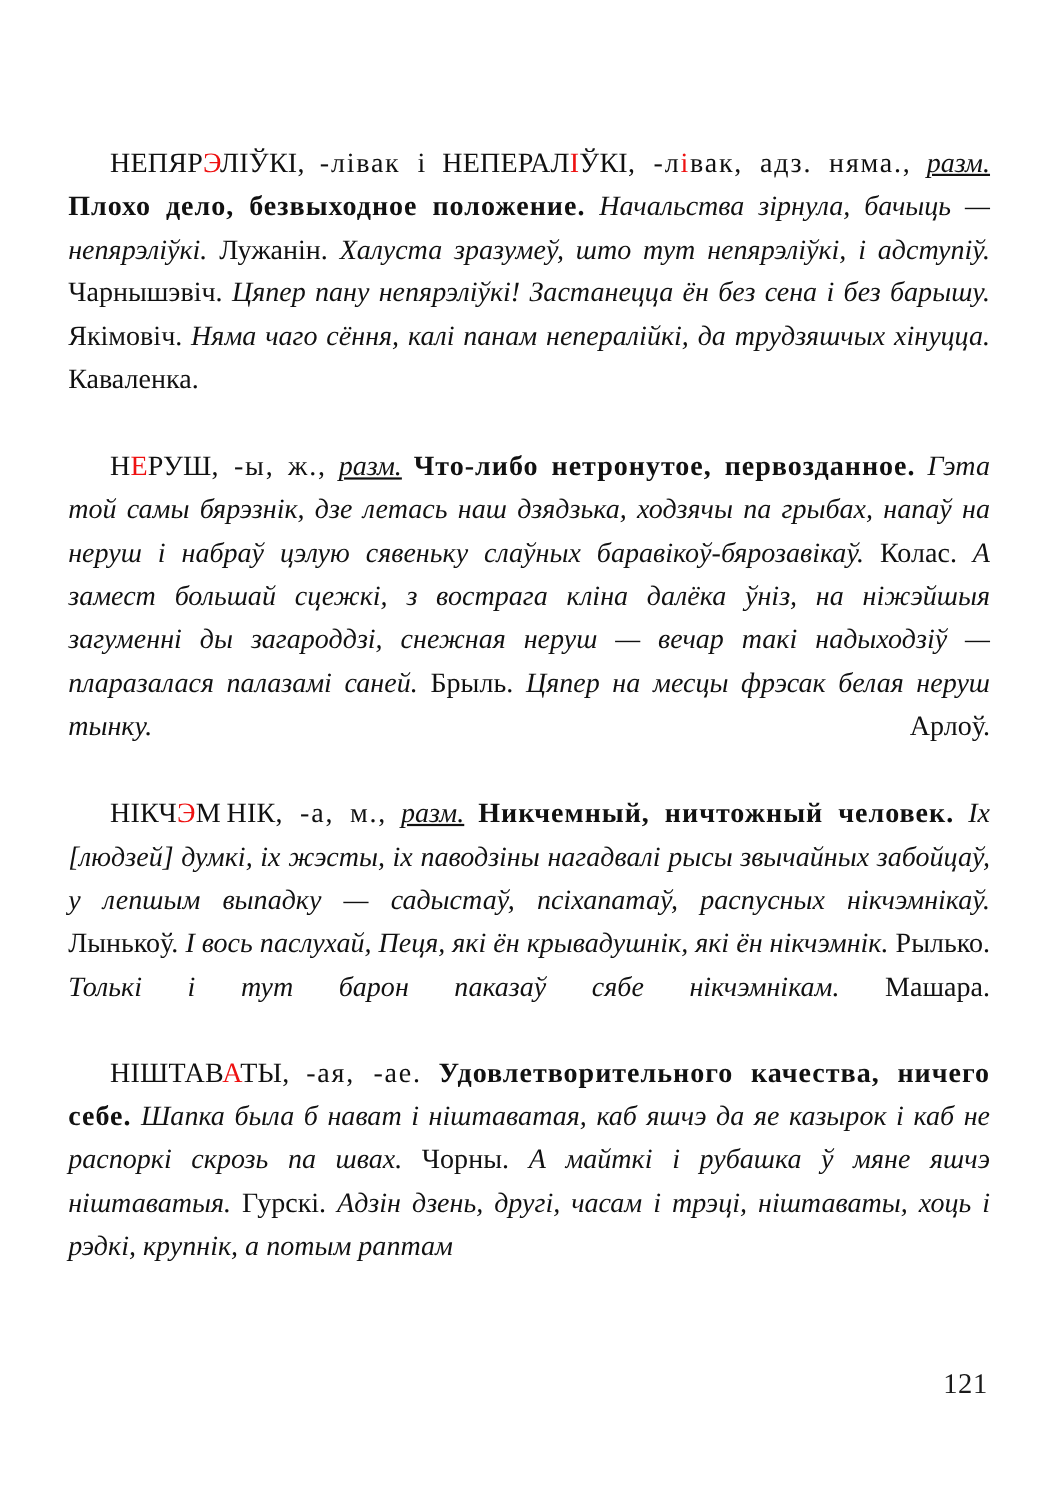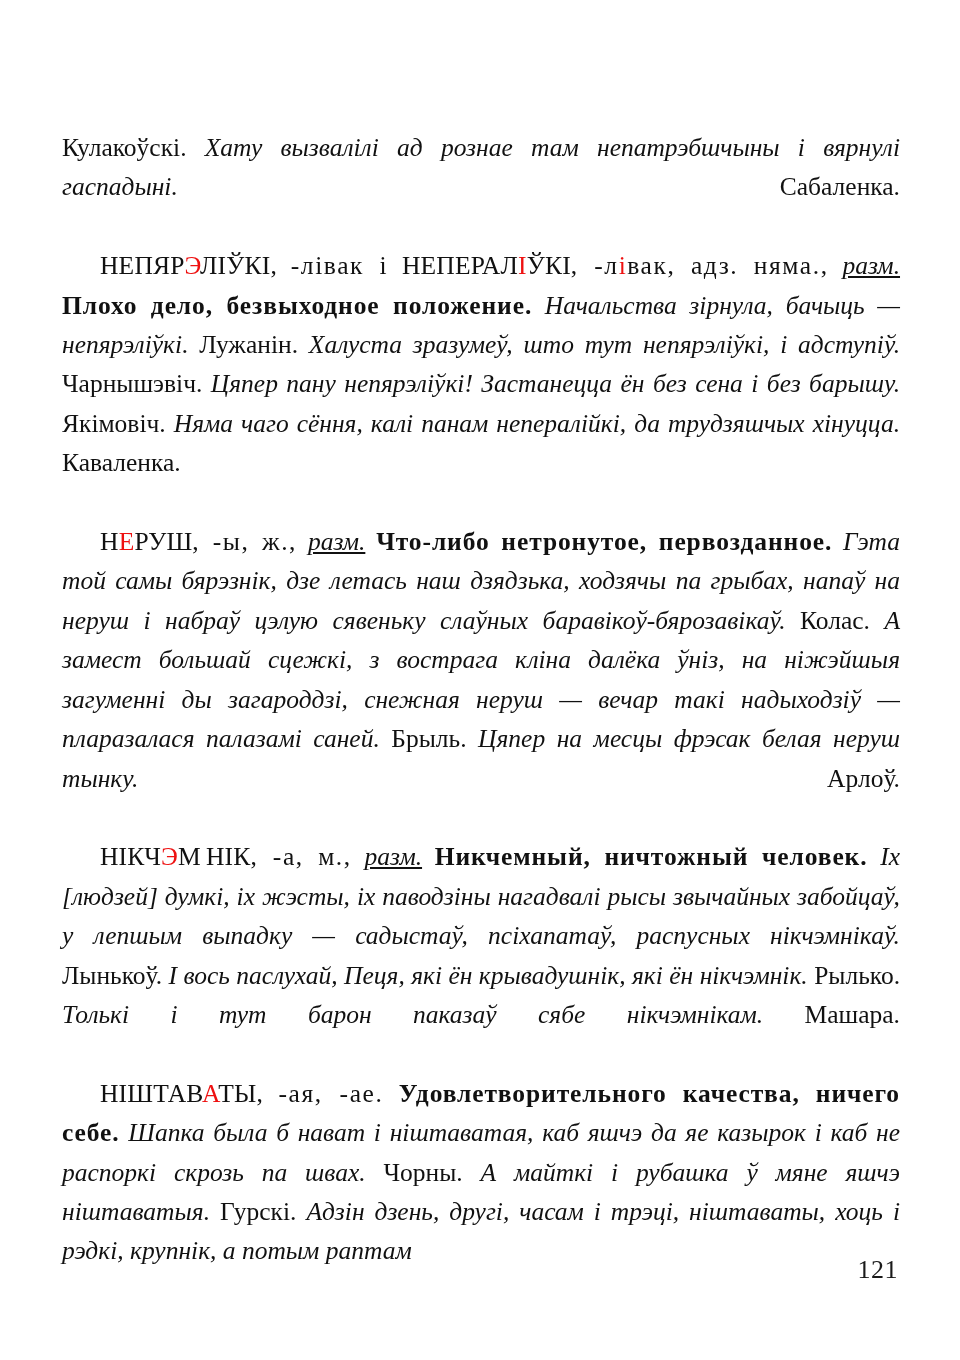--- a/index.html
+++ b/index.html
@@ -103,31 +103,29 @@
   }
 
   #page-number {
     position: absolute;
     right: 62px;
     top: 1243px;
     font-size: 26px;
     font-family: "Liberation Serif", "DejaVu Serif", serif;
     color: #1a1a1a;
     letter-spacing: 0.5px;
-    margin-top: 12px;
   }
 </style>
 </head>
 <body>
 
 <div id="page">
 
   <div id="text-column">
 
-    <p class="entry first"><span class="src">Кулакоўскі.</span> <span class="cite">Хату вызвалілі ад рознае там непатрэбшчыны і вярнулі гаспадыні.</span> <span class="src">Сабаленка.</span></p>
 
     <p class="entry indented"><span class="hw">НЕПЯР<span class="acc">Э</span>ЛІЎКІ,</span> <span class="gram ws">-лівак і</span> <span class="hw">НЕПЕРАЛ<span class="acc">І</span>ЎКІ</span><span class="gram ws">, -л<span class="acc-i">і</span>вак, адз. няма.,</span> <span class="mark">разм.</span> <span class="def">Плохо дело, безвыходное положение.</span> <span class="cite">Начальства зірнула, бачыць — непярэліўкі.</span> <span class="src">Лужанін.</span> <span class="cite">Халуста зразумеў, што тут непярэліўкі, і адступіў.</span> <span class="src">Чарнышэвіч.</span> <span class="cite">Цяпер пану непярэліўкі! Застанецца ён без сена і без барышу.</span> <span class="src">Якімовіч.</span> <span class="cite">Няма чаго сёння, калі панам непералійкі, да трудзяшчых хінуцца.</span> <span class="src">Каваленка.</span></p>
 
     <p class="entry indented"><span class="hw">Н<span class="acc">Е</span>РУШ</span><span class="gram ws">, -ы, ж.,</span> <span class="mark">разм.</span> <span class="def">Что-либо нетронутое, первозданное.</span> <span class="cite">Гэта той самы бярэзнік, дзе летась наш дзядзька, ходзячы па грыбах, напаў на неруш і набраў цэлую сявеньку слаўных баравікоў-бярозавікаў.</span> <span class="src">Колас.</span> <span class="cite">А замест большай сцежкі, з вострага кліна далёка ўніз, на ніжэйшыя загуменні ды загароддзі, снежная неруш — вечар такі надыходзіў — пларазалася палазамі саней.</span> <span class="src">Брыль.</span> <span class="cite">Цяпер на месцы фрэсак белая неруш тынку.</span> <span class="src">Арлоў.</span></p>
 
     <p class="entry indented"><span class="hw">НІКЧ<span class="acc">Э</span>М НІК</span><span class="gram ws">, -а, м.,</span> <span class="mark">разм.</span> <span class="def">Никчемный, ничтожный человек.</span> <span class="cite">Іх [людзей] думкі, іх жэсты, іх паводзіны нагадвалі рысы звычайных забойцаў, у лепшым выпадку — садыстаў, псіхапатаў, распусных нікчэмнікаў.</span> <span class="src">Лынькоў.</span> <span class="cite">І вось паслухай, Пеця, які ён крывадушнік, які ён нікчэмнік.</span> <span class="src">Рылько.</span> <span class="cite">Толькі і тут барон паказаў сябе нікчэмнікам.</span> <span class="src">Машара.</span></p>
 
     <p class="entry indented stretch-last"><span class="hw">НІШТАВ<span class="acc">А</span>ТЫ,</span> <span class="gram ws">-ая, -ае.</span> <span class="def">Удовлетворительного качества, ничего себе.</span> <span class="cite">Шапка была б нават і ніштаватая, каб яшчэ да яе казырок і каб не распоркі скрозь па швах.</span> <span class="src">Чорны.</span> <span class="cite">А майткі і рубашка ў мяне яшчэ ніштаватыя.</span> <span class="src">Гурскі.</span> <span class="cite">Адзін дзень, другі, часам і трэці, ніштаваты, хоць і рэдкі, крупнік, а потым раптам</span></p>
 
   </div>

